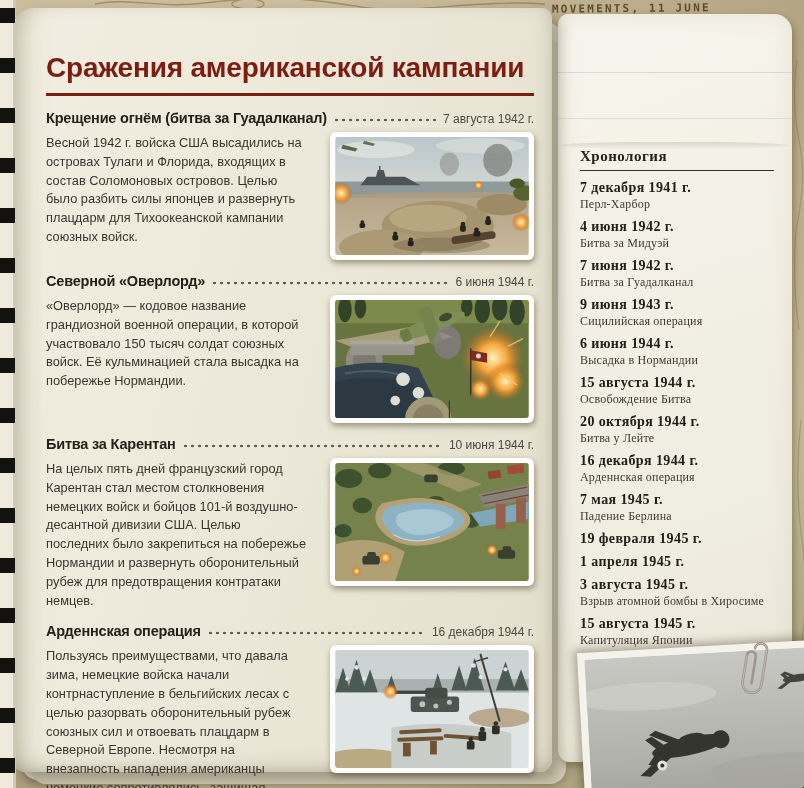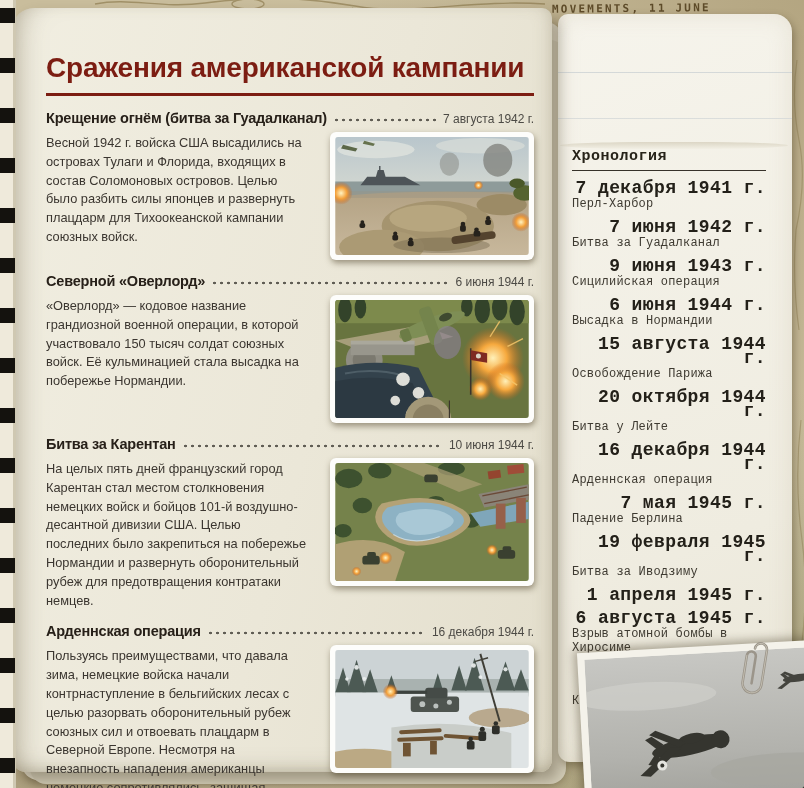--- a/index.html
+++ b/index.html
@@ -23,26 +23,26 @@
   
   .right-card{position:absolute;left:558px;top:14px;width:234px;height:748px;z-index:3;
     background:linear-gradient(160deg,#f6f4ec,#efece0 70%,#e9e5d6);
     border-radius:10px 18px 14px 12px;
     box-shadow:2px 4px 9px rgba(75,63,35,.45), inset 0 0 22px rgba(190,180,150,.25);}
   .ruled{position:absolute;left:0;top:0;width:100%;height:130px;border-radius:10px 18px 0 0;
     background:linear-gradient(transparent 58px,#ccd2d4 58px,#ccd2d4 59px,transparent 59px,
                transparent 104px,#d4d8d8 104px,#d4d8d8 105px,transparent 105px);opacity:.8;}
   .crease{position:absolute;left:2px;top:128px;width:228px;height:7px;
     background:linear-gradient(#d9d3c1,#f2efe4);border-radius:50%/60%;opacity:.9;}
-  .timeline{position:absolute;left:14px;top:132px;width:194px;
-    font-family:Liberation Mono, monospace;}
+  .timeline{position:absolute;left:22px;top:132px;width:194px;
+    font-family:Liberation Serif, serif;}
   .timeline h2{margin:0 0 10px 0;padding:2px 0 5px 0;font-size:15px;letter-spacing:.5px;
     color:#272319;border-bottom:1.6px solid #37322a;}
   .t-entry{margin-bottom:9px;}
-  .t-date{font-weight:bold;font-size:18px;line-height:14px;color:#232019;letter-spacing:.4px;text-align:right;}
+  .t-date{font-weight:bold;font-size:14px;line-height:14px;color:#232019;letter-spacing:.4px;}
   .t-event{font-size:12px;line-height:14px;color:#3e3a31;letter-spacing:.2px;margin-top:2px;}
 
   
   .under1{position:absolute;left:22px;top:22px;width:540px;height:758px;z-index:2;
     background:#ddd7c4;border-radius:16px;box-shadow:3px 5px 8px rgba(70,58,30,.4);}
   .under2{position:absolute;left:30px;top:40px;width:536px;height:744px;z-index:2;
     background:#d2ccb7;border-radius:16px;}
 
   
   .main-page{position:absolute;left:12px;top:8px;width:540px;height:764px;z-index:3;
@@ -110,56 +110,59 @@
     <div class="ruled"></div>
     <div class="crease"></div>
     <div class="timeline">
       <h2>Хронология</h2>
 
       <div class="t-entry">
         <div class="t-date">7 декабря 1941 г.</div>
         <div class="t-event">Перл-Харбор</div>
       </div>
       <div class="t-entry">
+        <div class="t-date">4 июня 1942 г.</div>
+        <div class="t-event">Битва за Мидуэй</div>
+      </div>
+      <div class="t-entry">
         <div class="t-date">7 июня 1942 г.</div>
         <div class="t-event">Битва за Гуадалканал</div>
       </div>
       <div class="t-entry">
         <div class="t-date">9 июня 1943 г.</div>
         <div class="t-event">Сицилийская операция</div>
       </div>
       <div class="t-entry">
         <div class="t-date">6 июня 1944 г.</div>
         <div class="t-event">Высадка в Нормандии</div>
       </div>
       <div class="t-entry">
         <div class="t-date">15 августа 1944 г.</div>
-        <div class="t-event">Освобождение Парижа</div>
+        <div class="t-event">Освобождение Битва</div>
       </div>
       <div class="t-entry">
         <div class="t-date">20 октября 1944 г.</div>
         <div class="t-event">Битва у Лейте</div>
       </div>
       <div class="t-entry">
         <div class="t-date">16 декабря 1944 г.</div>
         <div class="t-event">Арденнская операция</div>
       </div>
       <div class="t-entry">
         <div class="t-date">7 мая 1945 г.</div>
         <div class="t-event">Падение Берлина</div>
       </div>
       <div class="t-entry">
         <div class="t-date">19 февраля 1945 г.</div>
-        <div class="t-event">Битва за Иводзиму</div>
       </div>
       <div class="t-entry">
         <div class="t-date">1 апреля 1945 г.</div>
       </div>
       <div class="t-entry">
-        <div class="t-date">6 августа 1945 г.</div>
+        <div class="t-date">3 августа 1945 г.</div>
         <div class="t-event">Взрыв атомной бомбы в Хиросиме</div>
       </div>
       <div class="t-entry">
         <div class="t-date">15 августа 1945 г.</div>
         <div class="t-event">Капитуляция Японии</div>
       </div>
     </div>
   </aside>
 
   <div class="under1"></div>

